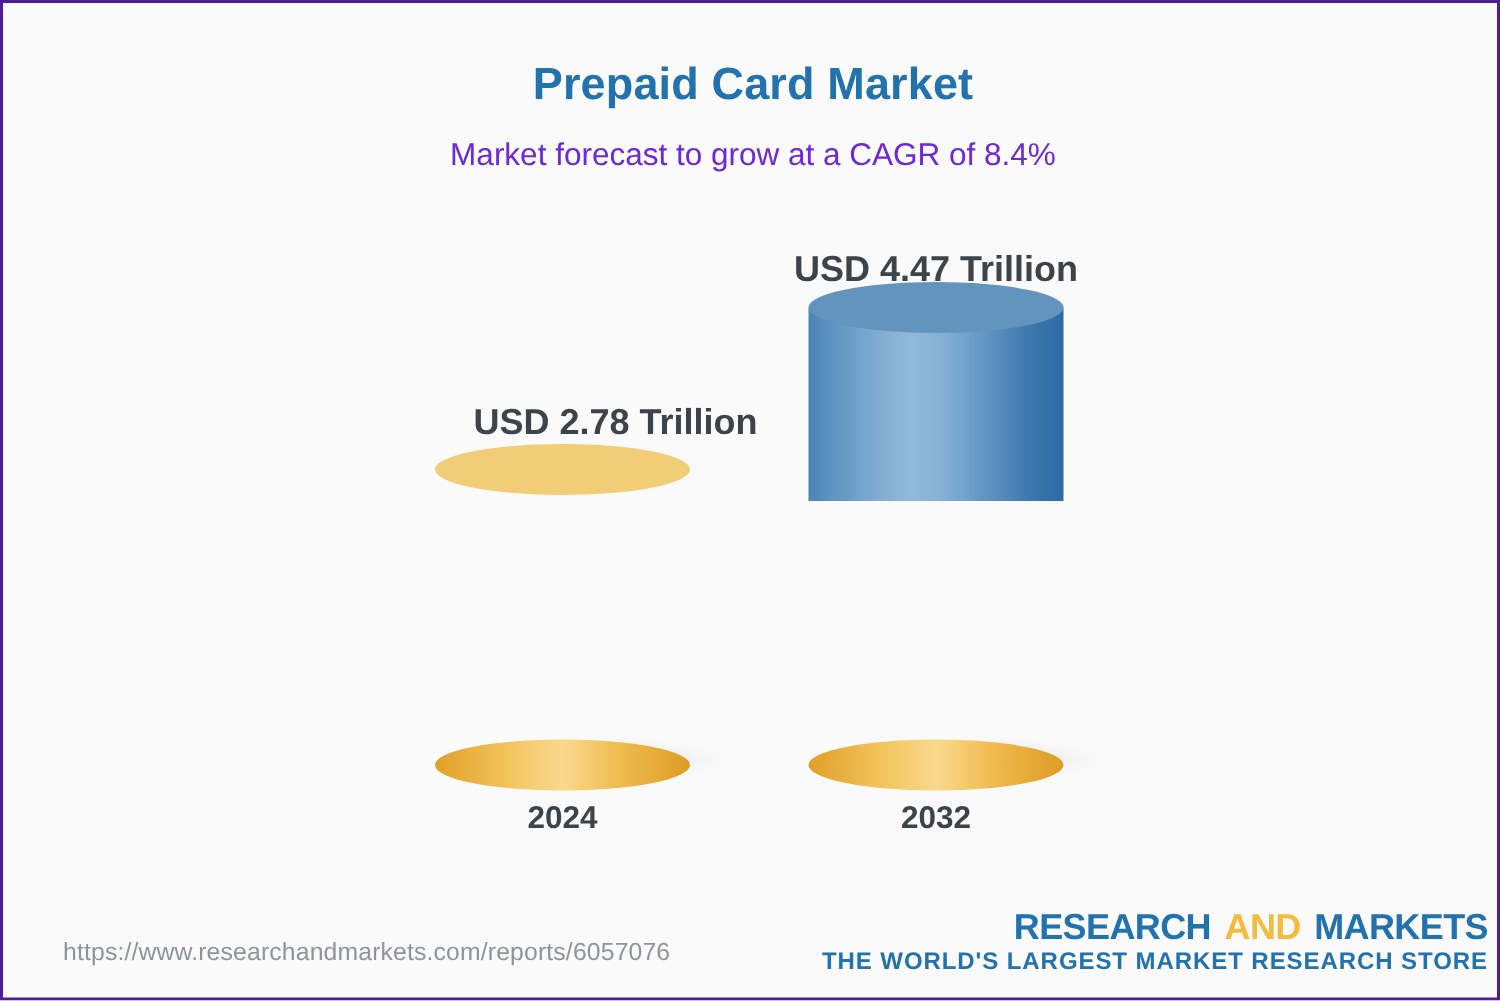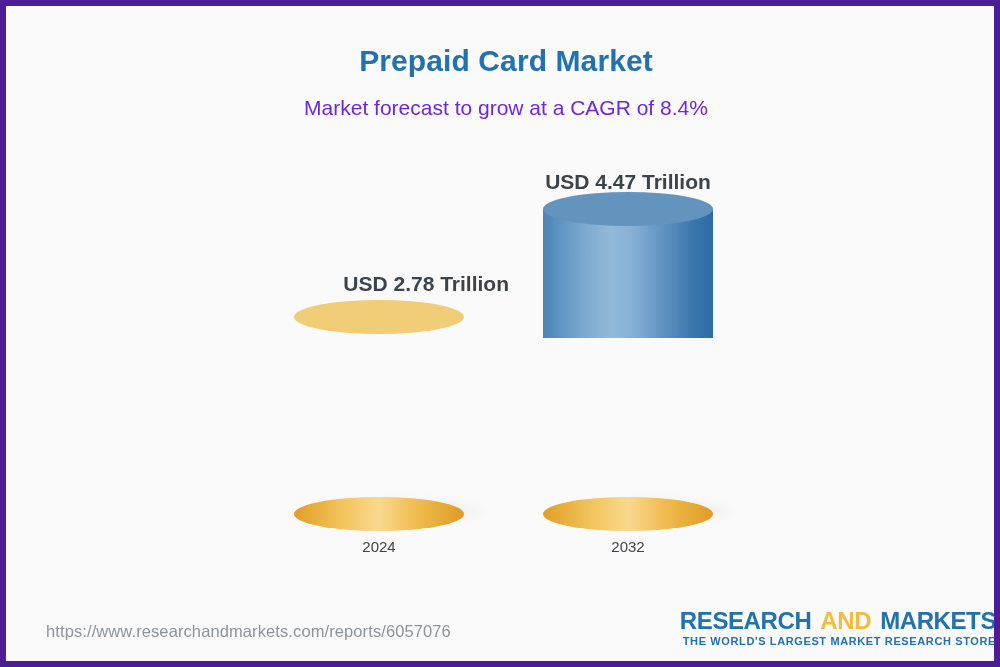--- a/index.html
+++ b/index.html
@@ -9,21 +9,21 @@
   }
   body {
     font-family: "Liberation Sans", sans-serif;
   }
   #canvas {
     position: relative;
     width: 1000px;
     height: 667px;
     background: #fafafa;
     box-sizing: border-box;
-    border: 6px solid #4c1d95;
+    border: 2px solid #4c1d95;
     overflow: hidden;
   }
 
   
   #chart-title {
     position: absolute;
     top: 38px;
     left: 0;
     width: 1000px;
     text-align: center;
@@ -57,21 +57,21 @@
     width: 190px;
   }
   #bar-group-2024 { left: 278px; }
   #bar-group-2030 { left: 527px; }
 
   .value-label {
     position: absolute;
     width: 260px;
     left: -35px;
     text-align: center;
-    font-size: 21px;
+    font-size: 24px;
     font-weight: bold;
     color: #3c4349;
     white-space: nowrap;
   }
 
   .cylinder {
     position: absolute;
     left: 10px;
     width: 170px;
   }
@@ -150,22 +150,22 @@
   }
   .blue .seg-top {
     background: #6394bd;
   }
 
   .axis-label {
     position: absolute;
     width: 190px;
     left: 0;
     text-align: center;
-    font-size: 15px;
-    font-weight: normal;
+    font-size: 21px;
+    font-weight: bold;
     color: #3c4349;
   }
 
   
   #footer {
     position: absolute;
     left: 12px;
     bottom: 0;
     width: 1000px;
     height: 70px;
@@ -189,21 +189,21 @@
     font-weight: bold;
     color: #2272ad;
     letter-spacing: -0.4px;
     line-height: 1.02;
     white-space: nowrap;
   }
   #logo-and {
     color: #f4bc3f;
   }
   #logo-tagline {
-    font-size: 11px;
+    font-size: 16px;
     font-weight: bold;
     color: #2272ad;
     letter-spacing: 0.62px;
     margin-top: 2px;
     white-space: nowrap;
   }
 </style>
 </head>
 <body>
 

